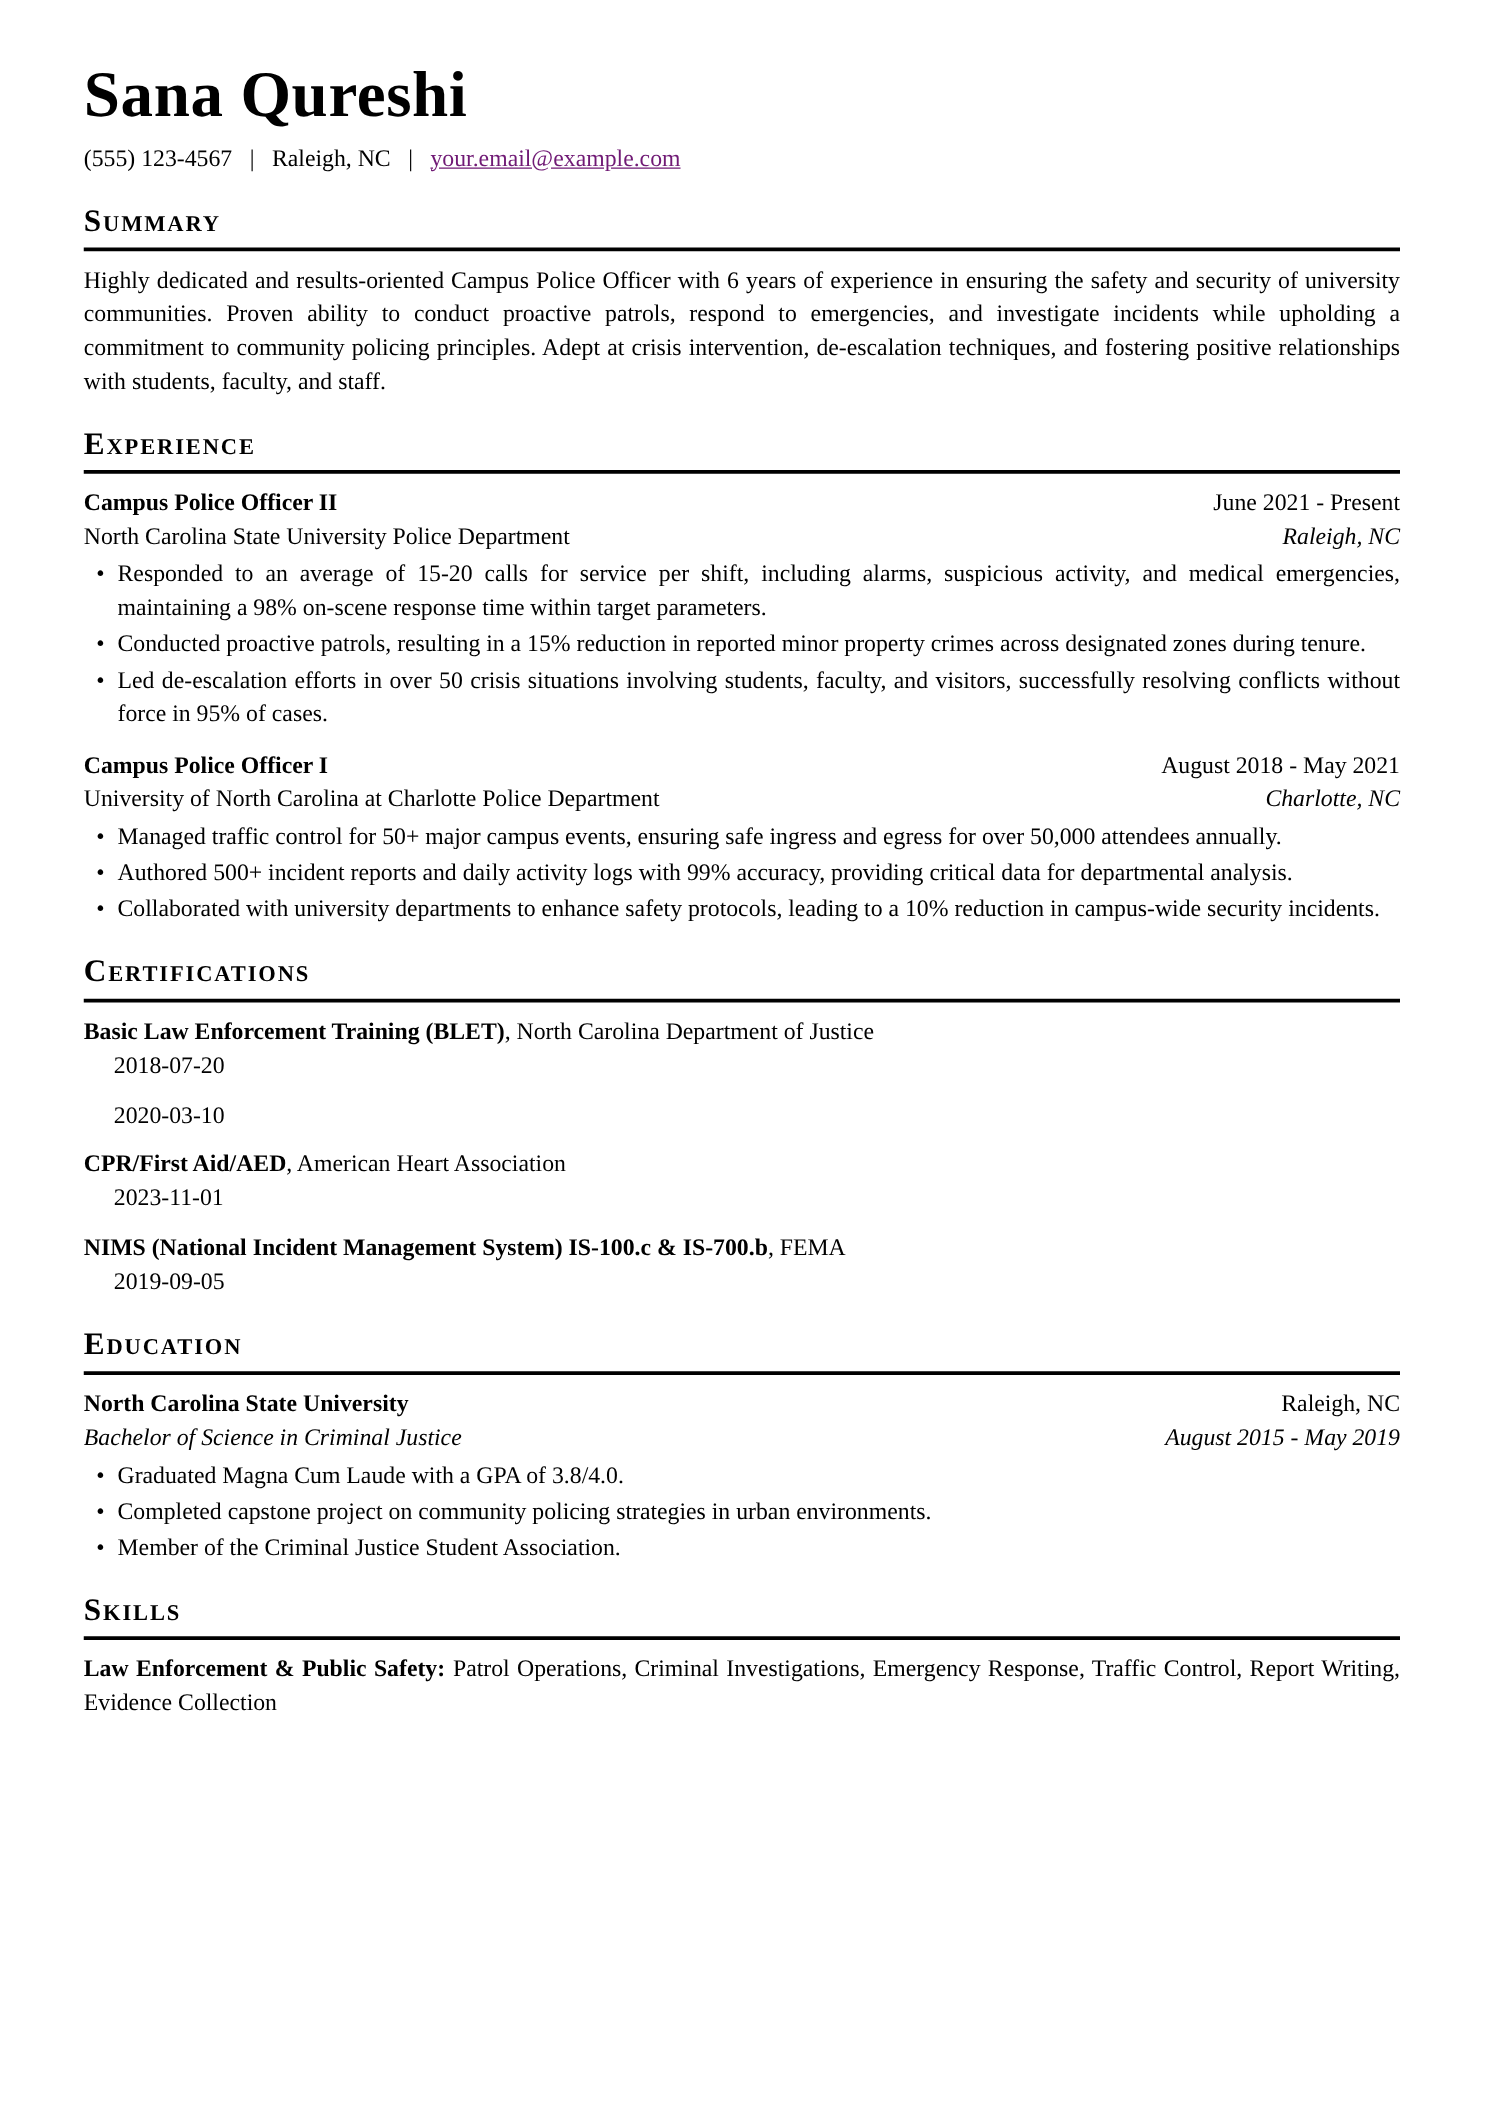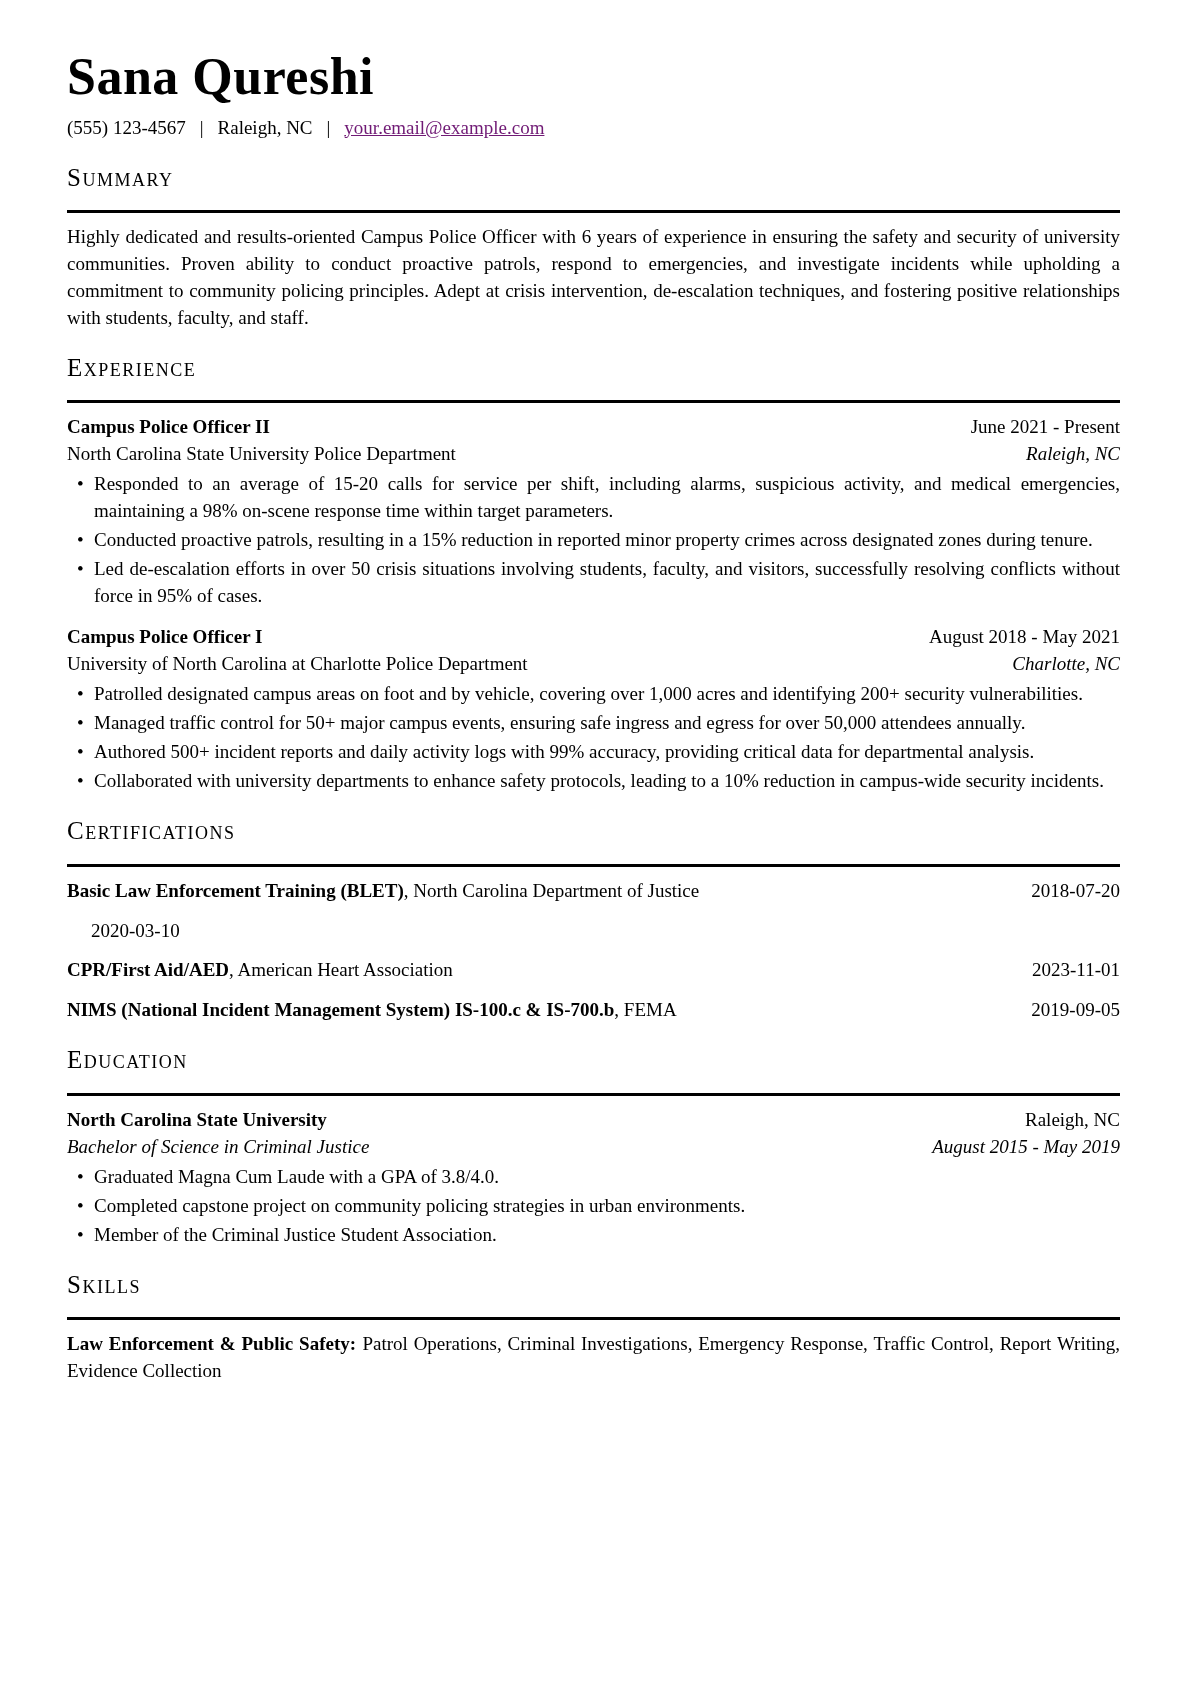--- a/index.html
+++ b/index.html
@@ -33,24 +33,24 @@
   .email-link {
     text-decoration: underline;
     color: #701a75;
     cursor: pointer;
   }
   
   .section { margin-top: 22px; }
   .section-title {
     font-variant: small-caps;
     font-size: 25px;
-    font-weight: normal;
+    font-weight: bold;
     letter-spacing: 1.5px;
     line-height: 1.1;
-    padding-bottom: 19px;
+    padding-bottom: 7px;
     border-bottom: 3px solid #000000;
   }
   .section-body { margin-top: 11px; }
   .para {
     text-align: justify;
     hyphens: auto;
     -webkit-hyphens: auto;
   }
   
   .job { margin-top: 14px; }
@@ -79,20 +79,21 @@
     position: absolute;
     left: 10px;
     top: 0;
   }
   
   .cert-row {
     display: flex;
     justify-content: space-between;
     align-items: baseline;
     margin-top: 13px;
+    flex-direction: column;
   }
   .cert-row:first-child { margin-top: 2px; }
   .cert-name { font-weight: bold; }
   .cert-date { white-space: nowrap; padding-left: 24px; }
   
   .skill-cat { font-weight: bold; margin-right: 0.33em; }
 </style>
 </head>
 <body>
 
@@ -135,21 +136,20 @@
       <div class="job">
         <div class="row2col">
           <span class="job-title">Campus Police Officer I</span>
           <span>August 2018 - May 2021</span>
         </div>
         <div class="row2col">
           <span>University of North Carolina at Charlotte Police Department</span>
           <span class="italic">Charlotte, NC</span>
         </div>
         <ul class="bullets">
-          <li>Patrolled designated campus areas on foot and by vehicle, covering over 1,000 acres and identifying 200+ security vulnerabilities.</li>
           <li>Managed traffic control for 50+ major campus events, ensuring safe ingress and egress for over 50,000 attendees annually.</li>
           <li>Authored 500+ incident reports and daily activity logs with 99% accuracy, providing critical data for departmental analysis.</li>
           <li>Collaborated with university departments to enhance safety protocols, leading to a 10% reduction in campus-wide security incidents.</li>
         </ul>
       </div>
 
     </div>
   </div>
 
   <div class="section">

